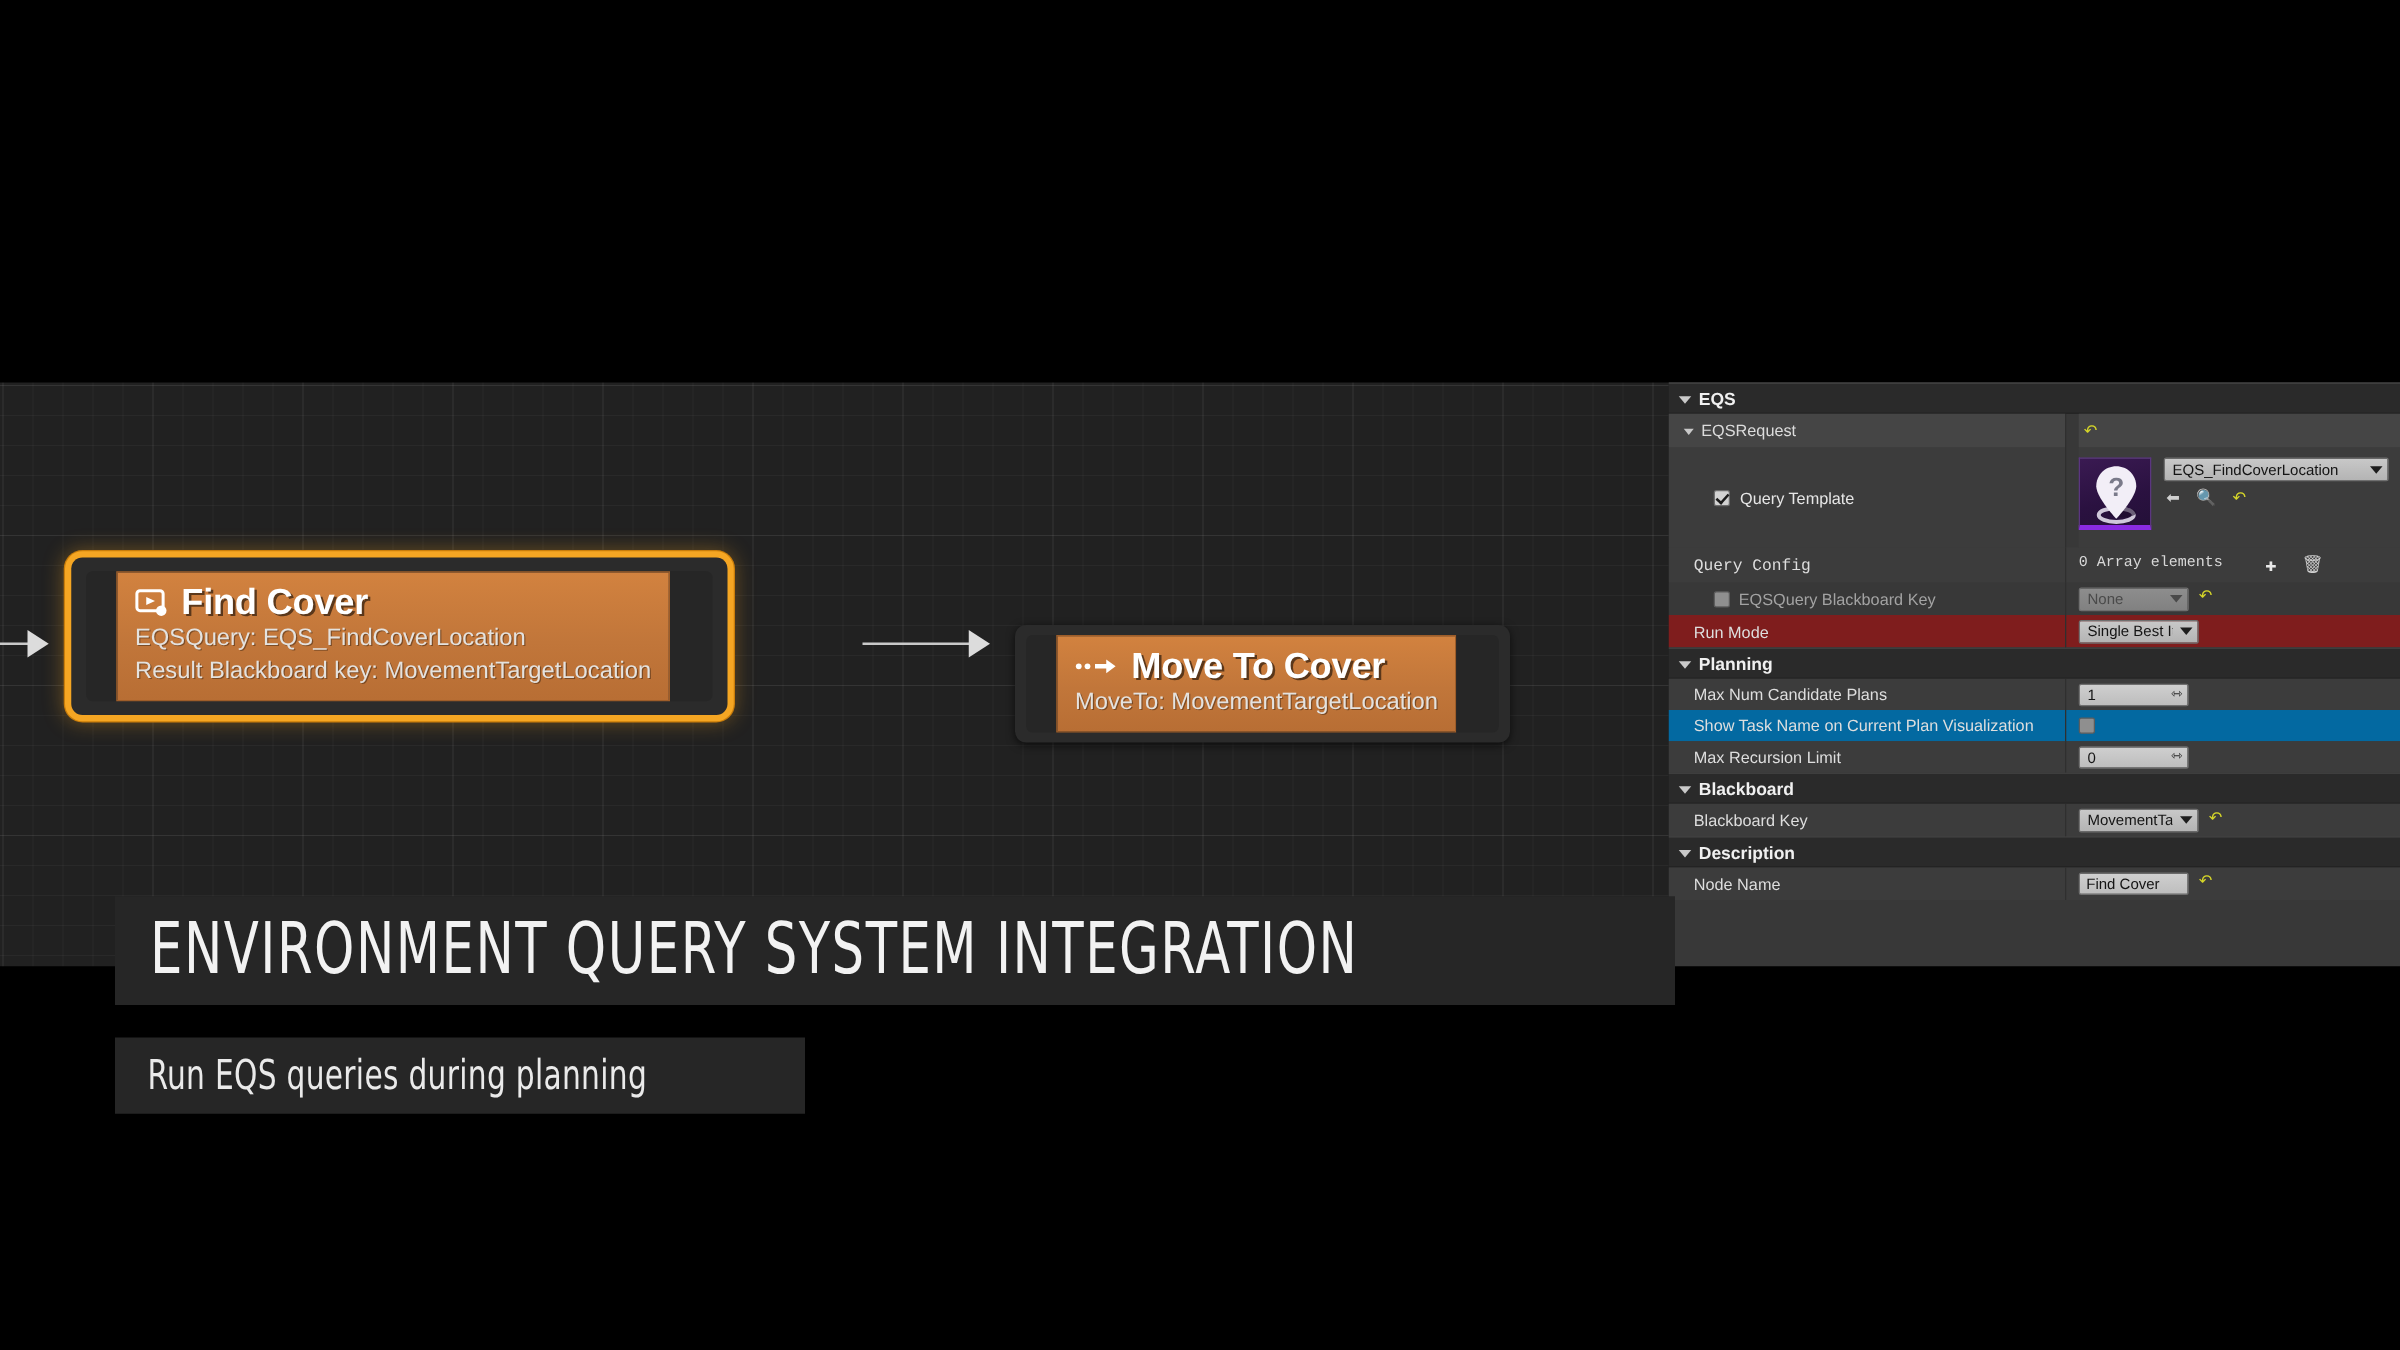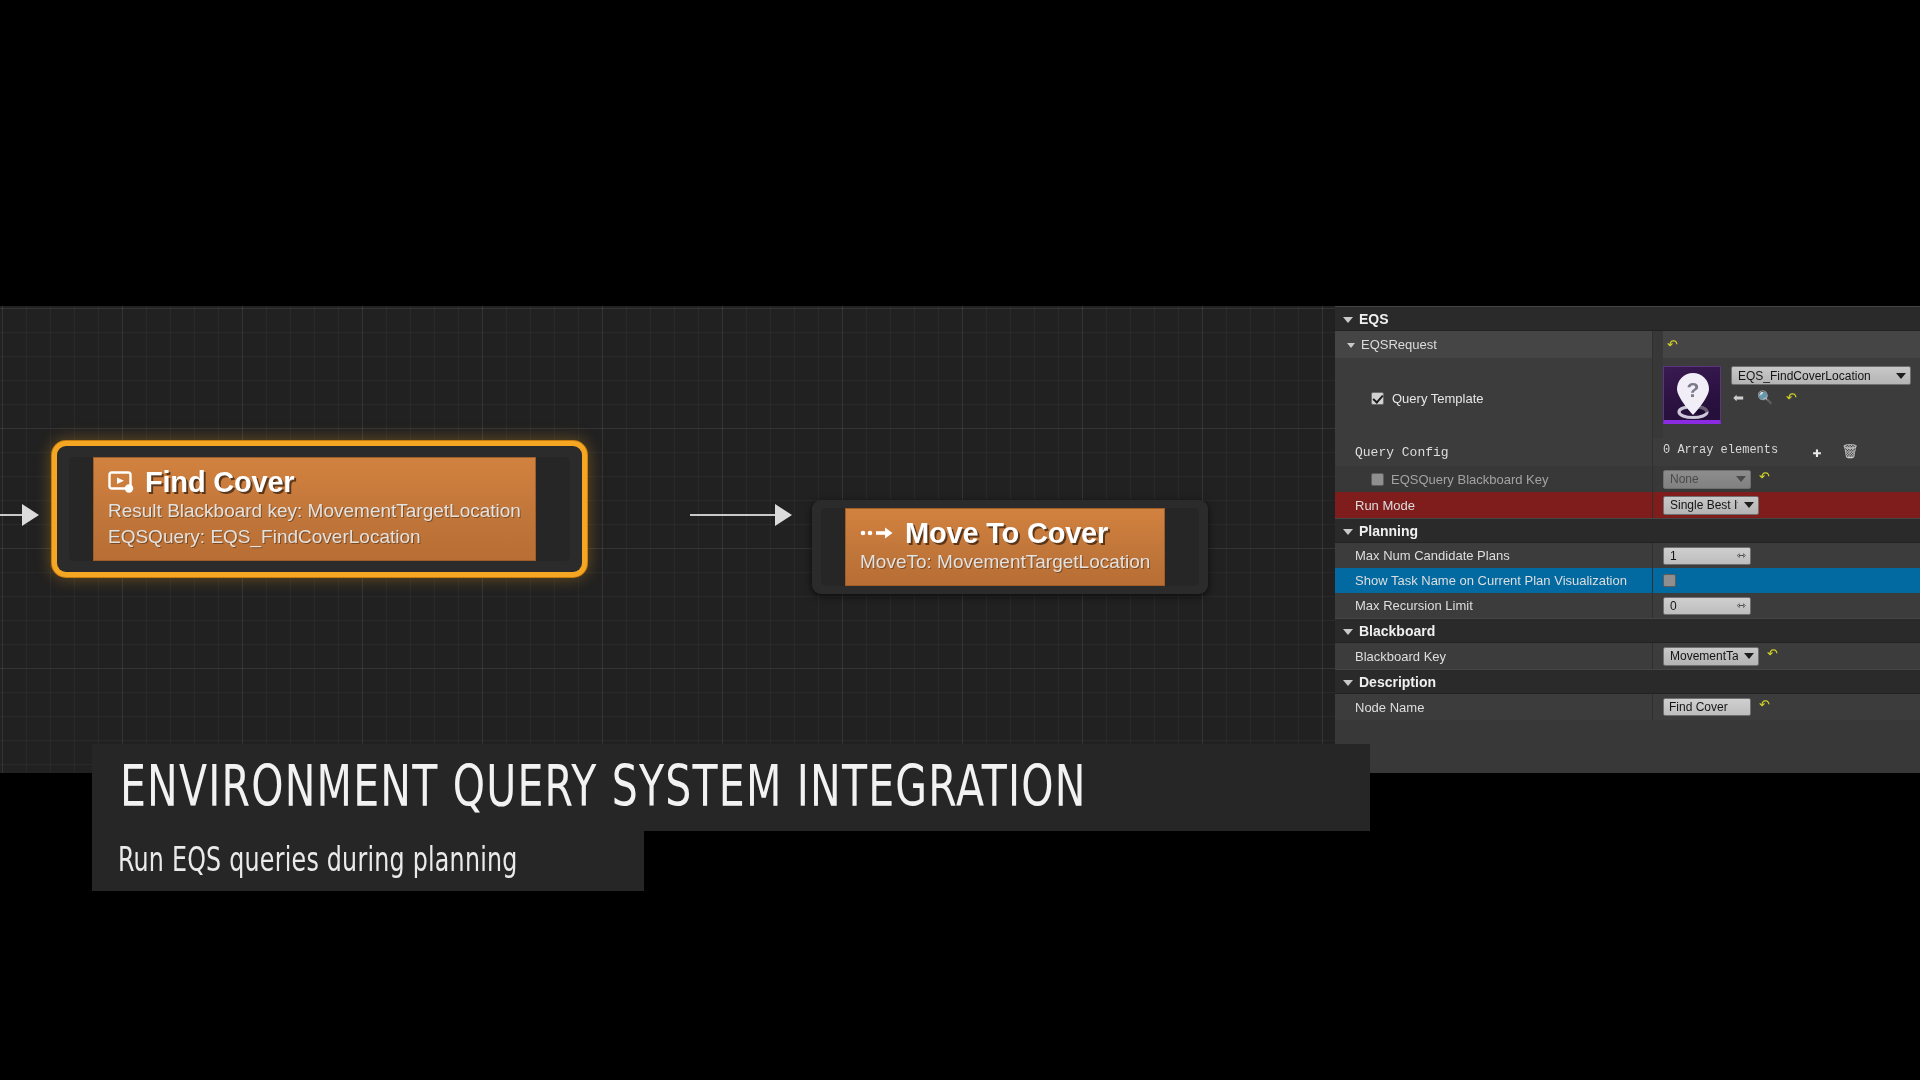--- a/index.html
+++ b/index.html
@@ -186,21 +186,21 @@
 
   
   .cap {
     position:absolute;
     background:#262626;
     color:#f2f2f2;
     font-family:"Liberation Sans Narrow","DejaVu Sans Condensed","Liberation Sans",sans-serif;
     font-stretch:condensed;
   }
   #cap-title {
-    left:92px; top:744px; padding:14px 42px 16px 28px;
+    left:92px; top:717px; padding:14px 12px 16px 28px;
   }
   #cap-title span {
     font-size:57px; letter-spacing:1.5px; line-height:1; display:block;
     transform:scaleX(0.80); transform-origin:left center;
     white-space:nowrap;
   }
   #cap-sub {
     left:92px; top:830px; padding:13px 26px 15px 26px;
   }
   #cap-sub span {
@@ -228,22 +228,22 @@
             <div class="node-title-row">
               <span class="icon-eqs">
                 <svg viewBox="0 0 26 26" width="26" height="26">
                   <rect x="1.5" y="3.5" width="21" height="16" rx="2.5" fill="none" stroke="#ffffff" stroke-width="2.4"></rect>
                   <path d="M9 8.5 L16 11.7 L9 14.9 Z" fill="#ffffff"></path>
                   <circle cx="21" cy="19.5" r="4.2" fill="#ffffff"></circle>
                 </svg>
               </span>
               <span class="node-title">Find Cover</span>
             </div>
+            <div class="node-sub">EQSQuery: EQS_FindCoverLocation</div>
             <div class="node-sub">Result Blackboard key: MovementTargetLocation</div>
-            <div class="node-sub">EQSQuery: EQS_FindCoverLocation</div>
           </div>
 
           <div style="width:34px;flex:none;background:#262626;border-radius:0 5px 5px 0;"></div>
         </div>
       </div>
     </div>
 
     <div class="wire" style="left:690px; top:208px; width:88px;"></div>
     <div class="arrowhead" style="left:775px; top:198px;"></div>
 

